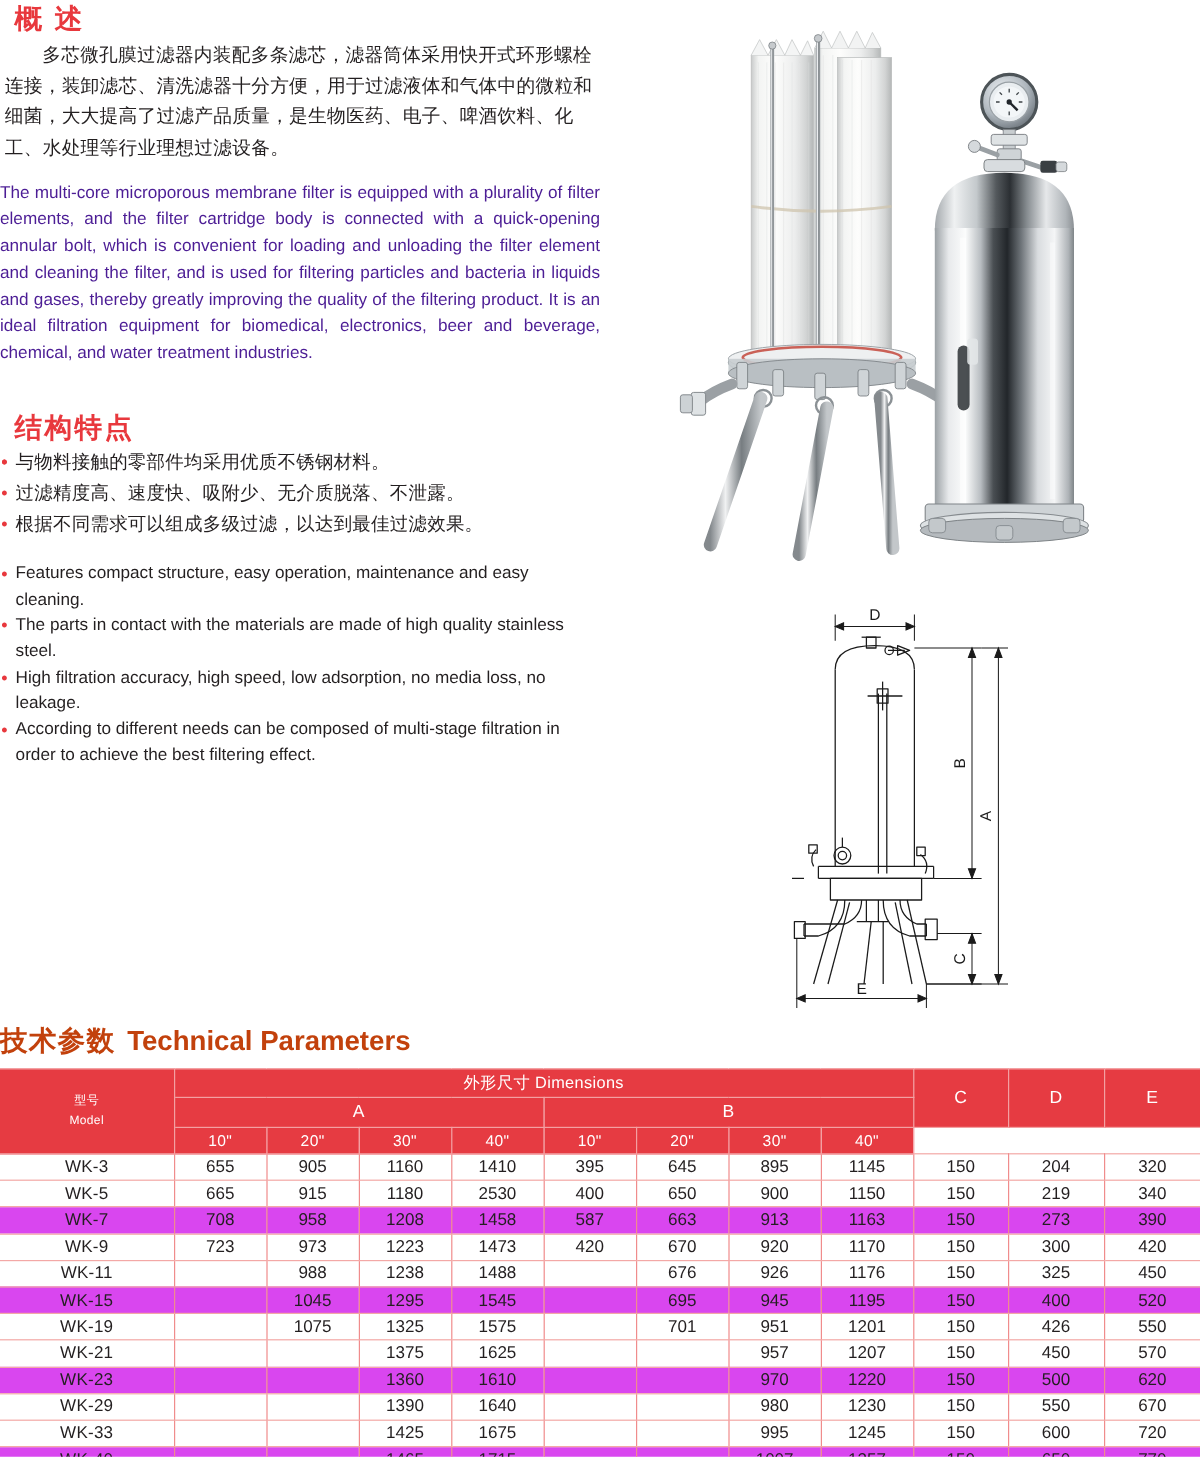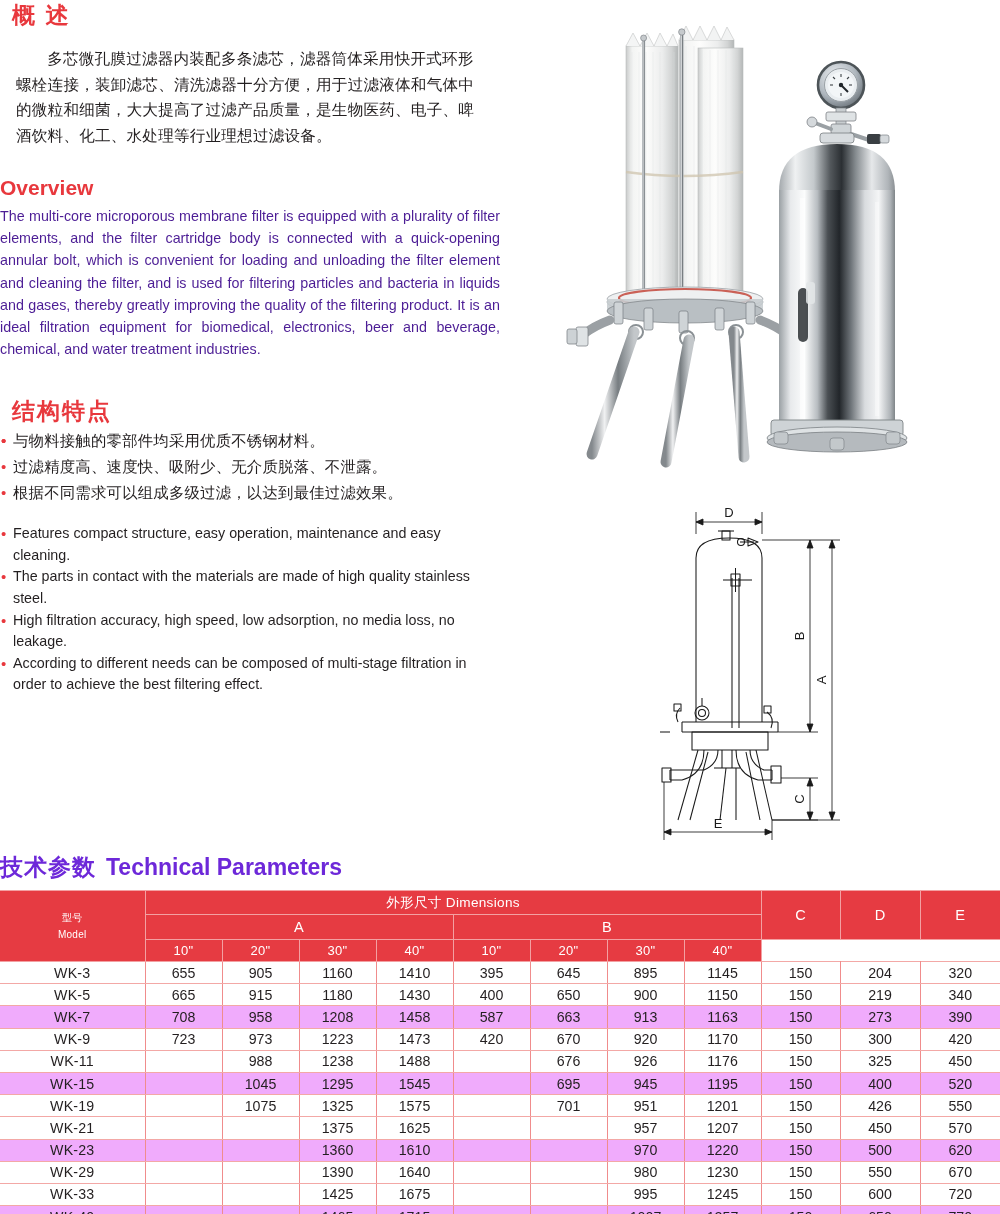--- a/index.html
+++ b/index.html
@@ -41,21 +41,21 @@
   .sec-title.en {
     font-size: 21px;
     line-height: 28px;
     margin: 0 0 3px 0;
   }
 
   .para-cn {
     font-size: 15.6px;
     line-height: 25.5px;
     text-indent: 2em;
-    margin: 16px;
+    margin: 4px;
     color: #231f20;
     letter-spacing: 0.2px;
   }
   .para-en {
     font-size: 14.3px;
     line-height: 22.2px;
     margin: 0;
     color: #4c1d95;
     text-align: justify;
     text-justify: inter-word;
@@ -113,21 +113,21 @@
   .drawing-svg { display: block; width: 100%; height: 100%; }
 
   
   .table-heading {
     position: absolute;
     left: 0px;
     top: 852px;
     font-size: 23px;
     line-height: 30px;
     font-weight: bold;
-    color: #6d28d9;
+    color: #c2410c;
   }
   .table-heading .cn { letter-spacing: 1px; }
   .table-heading .en { margin-left: 10px; }
 
   table.spec {
     position: absolute;
     left: 0px;
     top: 890px;
     width: 1000px;
     border-collapse: collapse;
@@ -175,35 +175,34 @@
     border-left: 1px solid #f08c8c;
     border-right: 1px solid #f08c8c;
     color: #231f20;
     font-size: 14.2px;
   }
   table.spec tbody td.model-cell {
     border-left: none;
     letter-spacing: 0.2px;
   }
   table.spec tbody td.last { border-right: none; }
-  table.spec tbody tr.alt td { background: #f0abfc; }
+  table.spec tbody tr.alt td { background: #d946ef; }
 </style>
 </head>
 <body>
 
 <div class="page">
 
   <div class="left-col">
 
     <h2 class="sec-title cn">概 述</h2>
     <p class="para-cn">多芯微孔膜过滤器内装配多条滤芯，滤器筒体采用快开式环形螺栓连接，装卸滤芯、清洗滤器十分方便，用于过滤液体和气体中的微粒和细菌，大大提高了过滤产品质量，是生物医药、电子、啤酒饮料、化工、水处理等行业理想过滤设备。</p>
 
     <div class="gap-10"></div>
 
-    <h2 class="sec-title en">Overview</h2>
     <p class="para-en">The multi-core microporous membrane filter is equipped with a plurality of filter elements, and the filter cartridge body is connected with a quick-opening annular bolt, which is convenient for loading and unloading the filter element and cleaning the filter, and is used for filtering particles and bacteria in liquids and gases, thereby greatly improving the quality of the filtering product. It is an ideal filtration equipment for biomedical, electronics, beer and beverage, chemical, and water treatment industries.</p>
 
     <div class="gap-18"></div>
     <div class="gap-18"></div>
 
     <h2 class="sec-title cn">结构特点</h2>
     <ul class="bullets cn">
       <li><span class="dot">•</span></li>
       <li><span class="dot">•</span><span>与物料接触的零部件均采用优质不锈钢材料。</span></li>
       <li><span class="dot">•</span><span>过滤精度高、速度快、吸附少、无介质脱落、不泄露。</span></li>
@@ -556,21 +555,21 @@
           <td>1145</td>
           <td>150</td>
           <td>204</td>
           <td class="last">320</td>
         </tr>
         <tr>
           <td class="model-cell">WK-5</td>
           <td>665</td>
           <td>915</td>
           <td>1180</td>
-          <td>1430</td>
+          <td>2530</td>
           <td>400</td>
           <td>650</td>
           <td>900</td>
           <td>1150</td>
           <td>150</td>
           <td>219</td>
           <td class="last">340</td>
         </tr>
         <tr class="alt">
           <td class="model-cell">WK-7</td>

